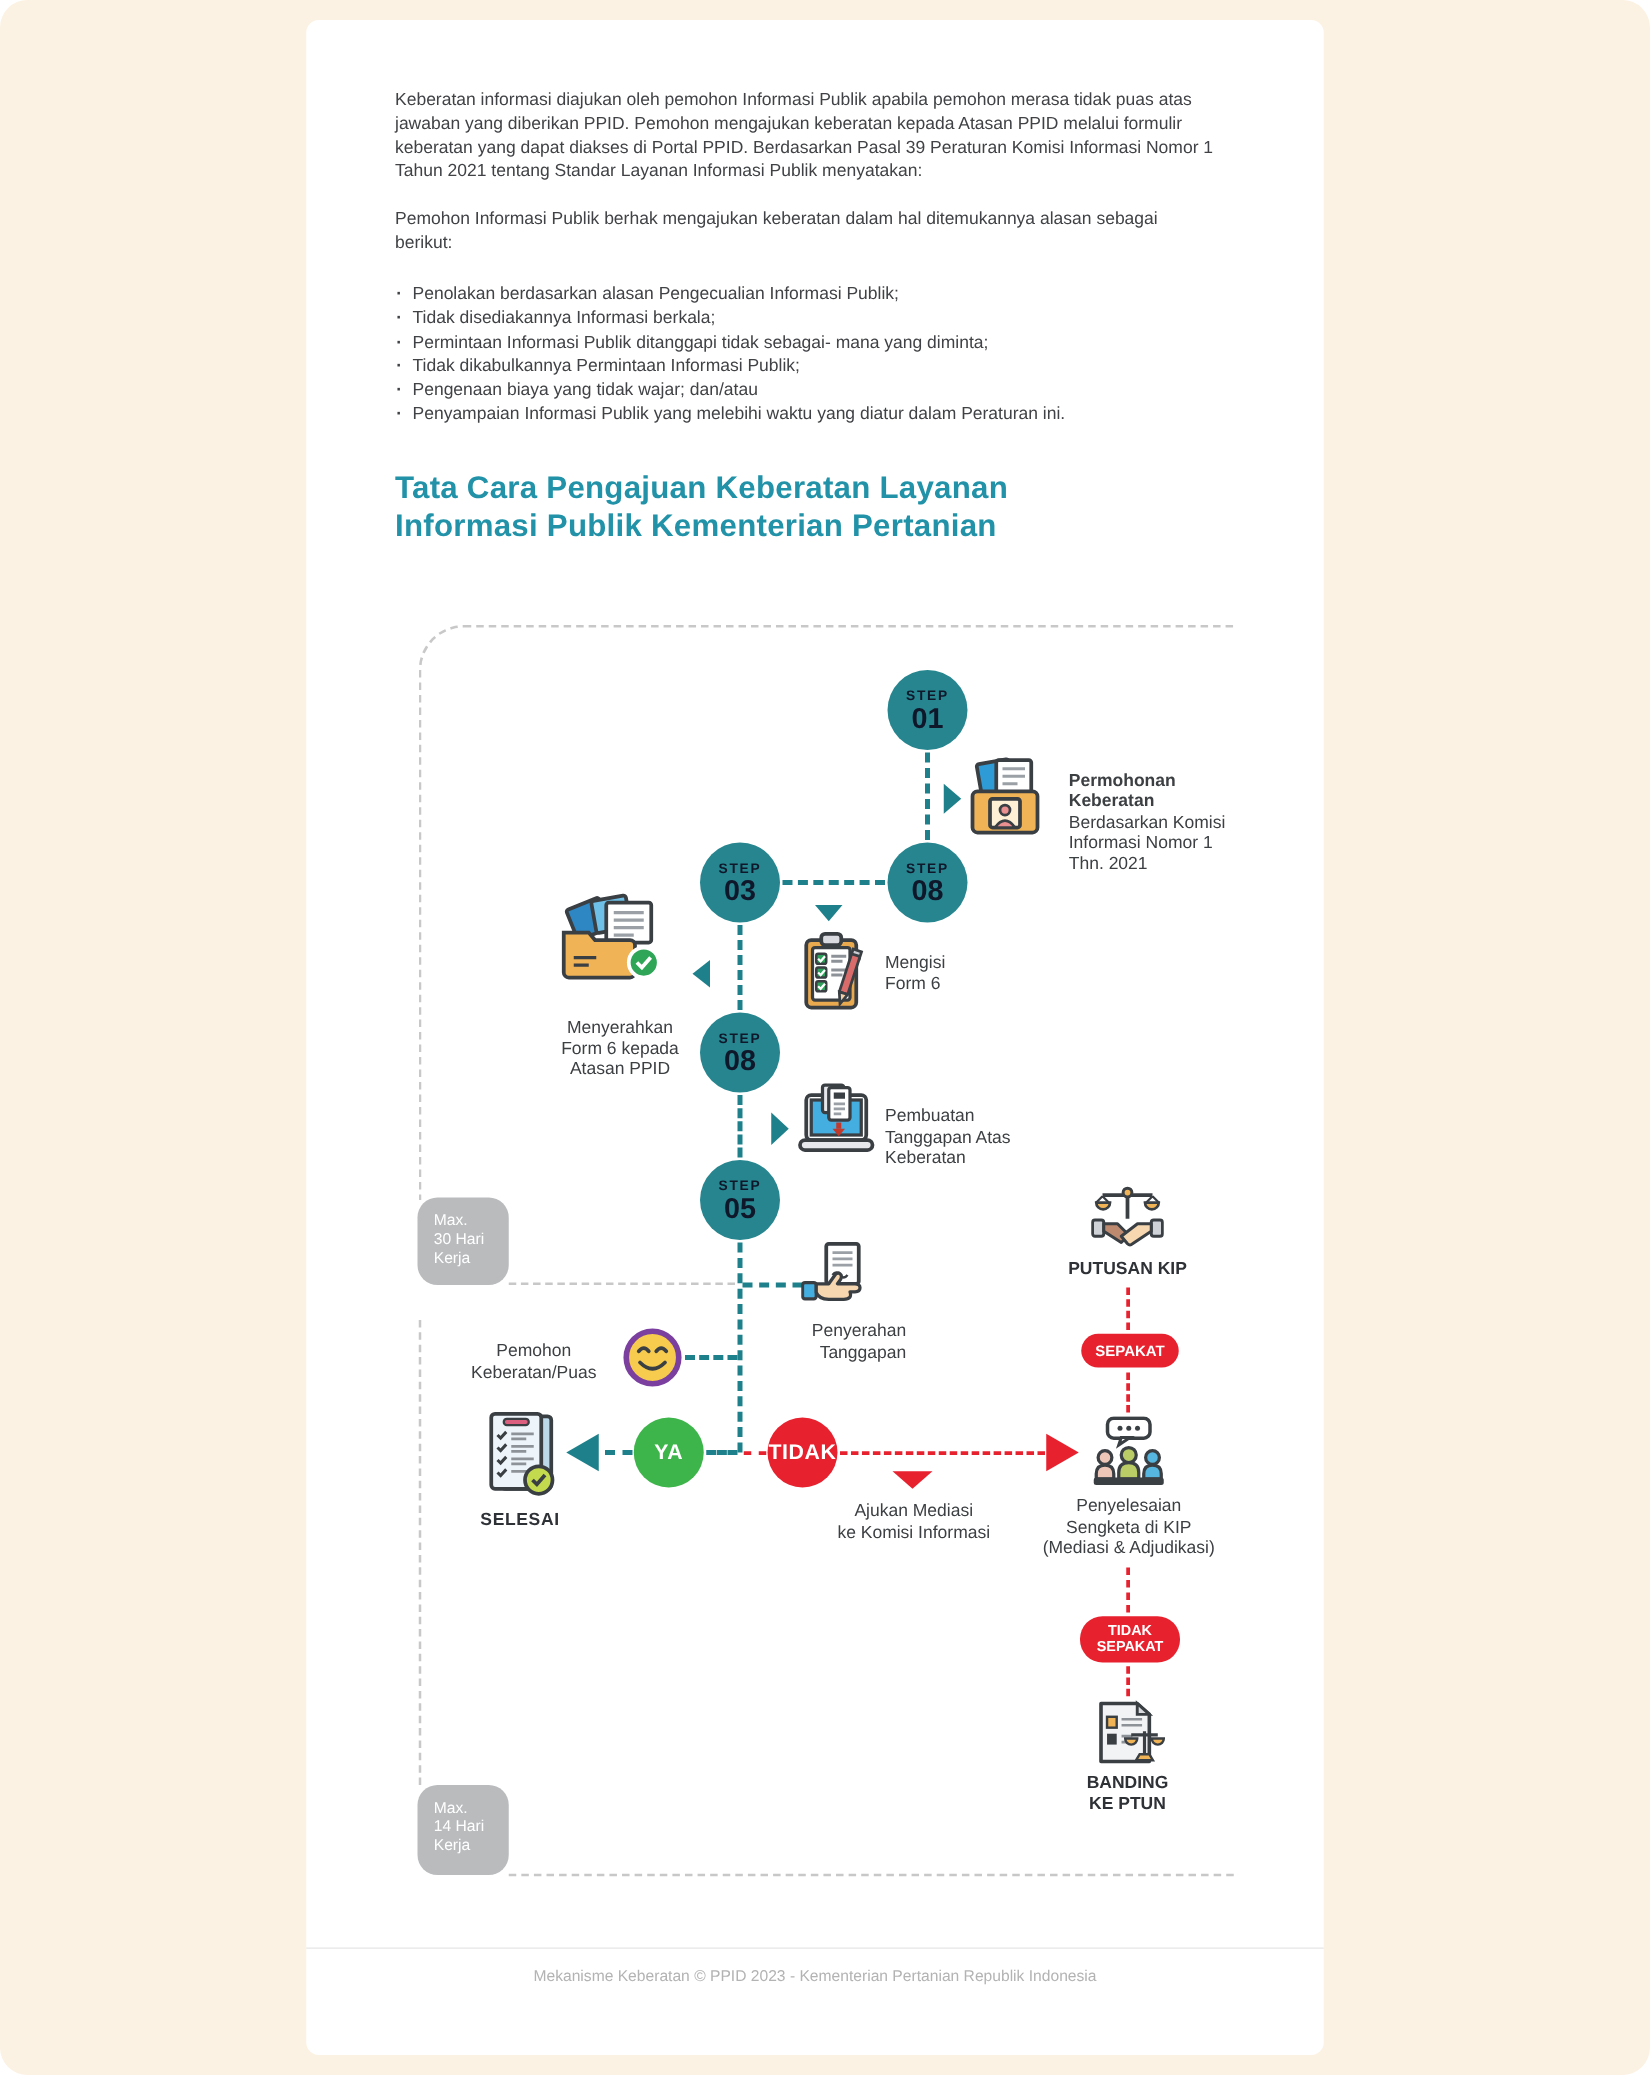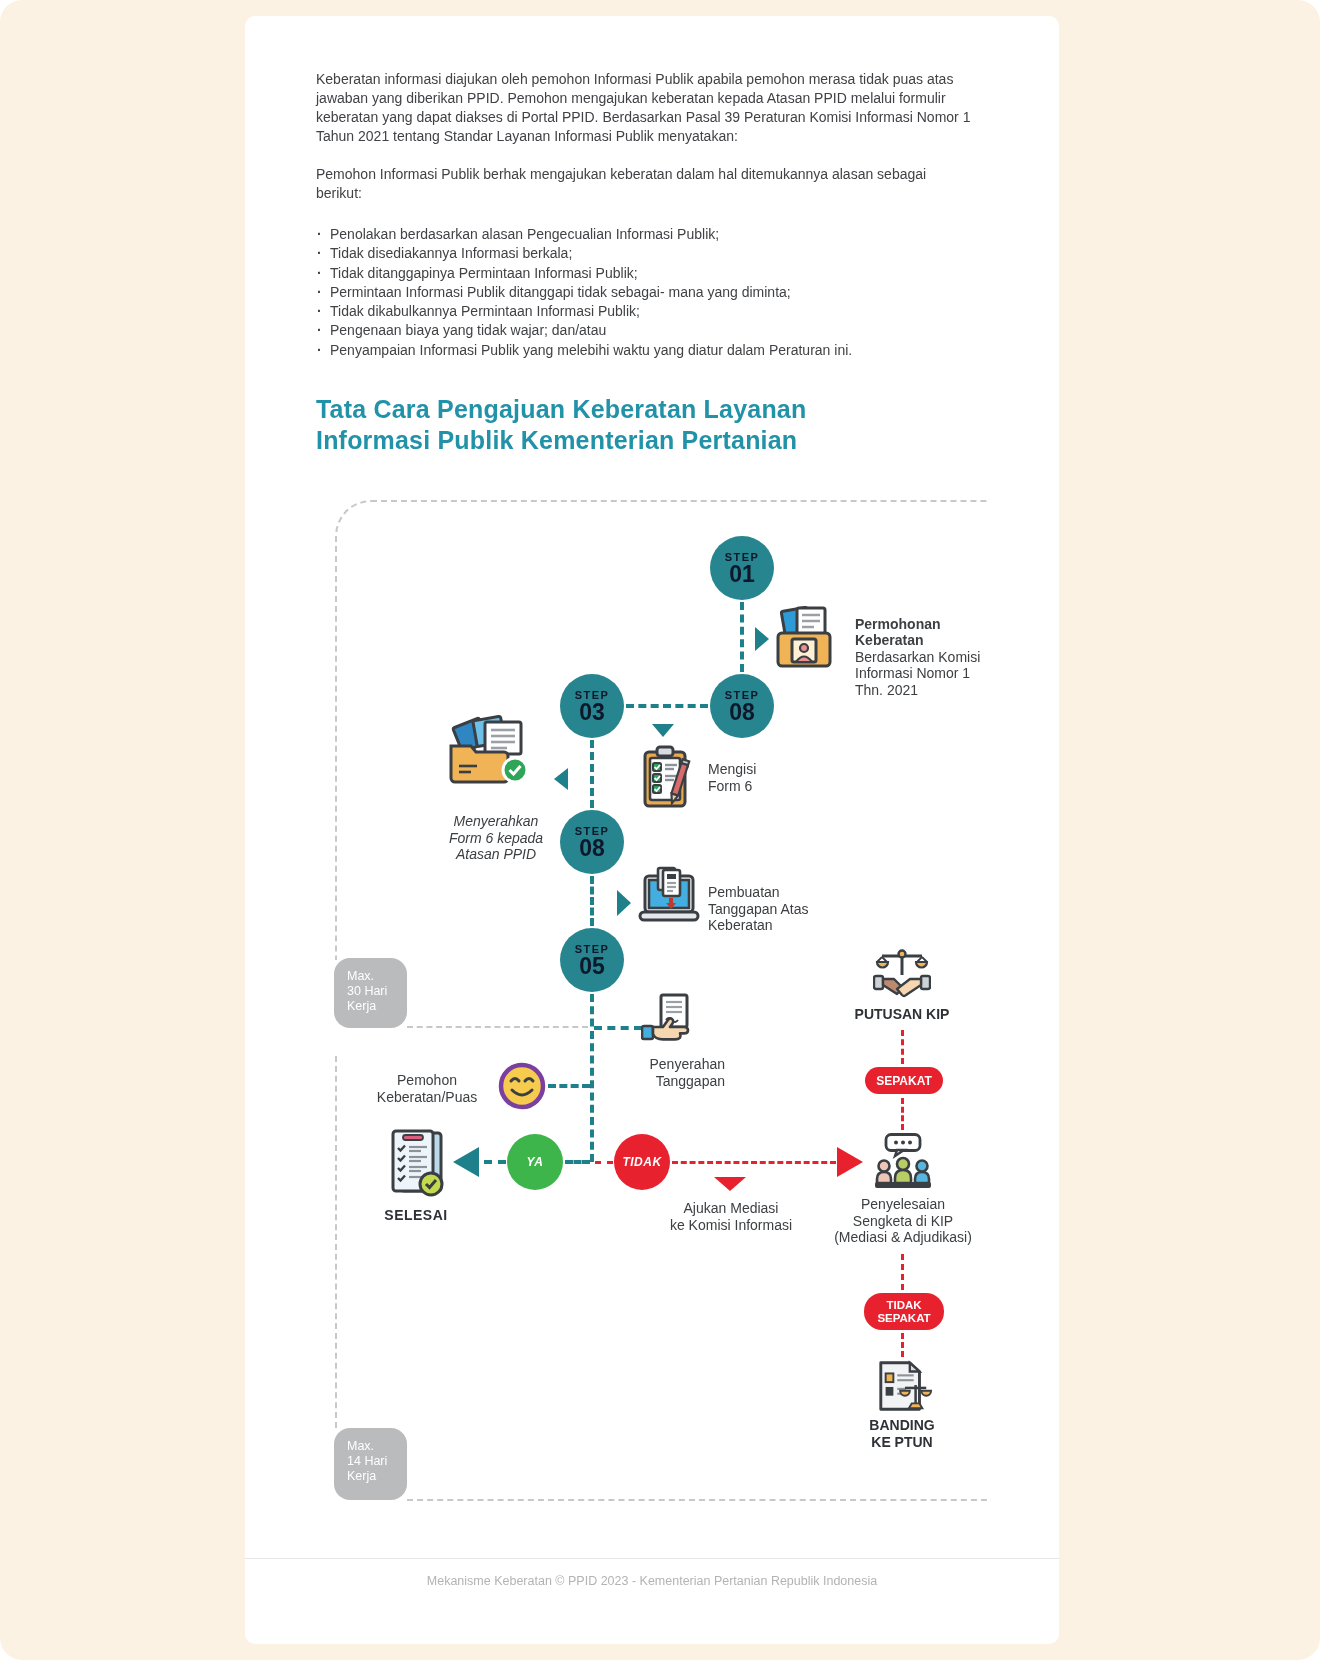--- a/index.html
+++ b/index.html
@@ -21,22 +21,22 @@
   .dash-l{position:absolute;width:0;border-left:4px dashed #1e808a;}
   .rdash-t{position:absolute;height:0;border-top:3px dashed #e8212e;}
   .rdash-l{position:absolute;width:0;border-left:3px dashed #e8212e;}
   .gdash-t{position:absolute;height:0;border-top:2px dashed #c8c8c8;}
 
   .step{position:absolute;width:64px;height:64px;border-radius:50%;background:#26858e;color:#0f172a;
         display:flex;flex-direction:column;align-items:center;justify-content:center;font-weight:bold;}
   .step .t{font-size:11px;letter-spacing:1.4px;line-height:12px;}
   .step .n{font-size:23px;line-height:22px;}
 
-  .decision{position:absolute;width:56px;height:56px;border-radius:50%;color:#fff;font-weight:bold;font-size:12px;
-            display:flex;align-items:center;justify-content:center;letter-spacing:.5px;font-style:italic;}
+  .decision{position:absolute;width:56px;height:56px;border-radius:50%;color:#fff;font-weight:bold;font-size:17px;
+            display:flex;align-items:center;justify-content:center;letter-spacing:.5px;}
   .green{background:#3eb54b;} .red{background:#e8212e;}
 
   .pill{position:absolute;background:#e8212e;color:#fff;border-radius:18px;font-weight:bold;text-align:center;
         display:flex;align-items:center;justify-content:center;white-space:pre-line;}
 
   .cap{position:absolute;color:#3d4043;font-size:14px;line-height:16.5px;white-space:pre-line;}
   .cap.c{text-align:center;}
   .blabel{position:absolute;color:#2e3136;font-weight:bold;font-size:14px;text-align:center;white-space:pre-line;line-height:17px;}
 
   .timebox{position:absolute;width:73px;background:#b9bbbd;border-radius:16px;color:#fff;font-size:12.5px;
@@ -54,21 +54,20 @@
 
 <div class="page">
 <div class="card">
 
   <div class="content">
     <p>Keberatan informasi diajukan oleh pemohon Informasi Publik apabila pemohon merasa tidak puas atas jawaban yang diberikan PPID. Pemohon mengajukan keberatan kepada Atasan PPID melalui formulir keberatan yang dapat diakses di Portal PPID. Berdasarkan Pasal 39 Peraturan Komisi Informasi Nomor 1 Tahun 2021 tentang Standar Layanan Informasi Publik menyatakan:</p>
     <p>Pemohon Informasi Publik berhak mengajukan keberatan dalam hal ditemukannya alasan sebagai berikut:</p>
     <ul class="reasons">
       <li>Penolakan berdasarkan alasan Pengecualian Informasi Publik;</li>
       <li>Tidak disediakannya Informasi berkala;</li>
-      <li>Tidak ditanggapinya Permintaan Informasi Publik;</li>
       <li>Permintaan Informasi Publik ditanggapi tidak sebagai- mana yang diminta;</li>
       <li>Tidak dikabulkannya Permintaan Informasi Publik;</li>
       <li>Pengenaan biaya yang tidak wajar; dan/atau</li>
       <li>Penyampaian Informasi Publik yang melebihi waktu yang diatur dalam Peraturan ini.</li>
     </ul>
     <h2 class="heading">Tata Cara Pengajuan Keberatan Layanan
 Informasi Publik Kementerian Pertanian</h2>
   </div>
 
   <div>
@@ -333,21 +332,21 @@
 
     <div class="cap" style="left:610px;top:583px;width:150px;">
       <b>Permohonan
 Keberatan
 </b><span>Berdasarkan Komisi
 Informasi Nomor 1
 Thn. 2021</span>
     </div>
     <div class="cap" style="left:463px;top:745px;">Mengisi
 Form 6</div>
-    <div class="cap c" style="left:186px;top:797px;width:130px;font-style:italic;">Menyerahkan
+    <div class="cap c" style="left:186px;top:797px;width:130px;">Menyerahkan
 Form 6 kepada
 Atasan PPID</div>
     <div class="cap" style="left:463px;top:868px;">Pembuatan
 Tanggapan Atas
 Keberatan</div>
     <div class="cap c" style="left:372px;top:1040px;width:108px;text-align:right;">Penyerahan
 Tanggapan</div>
     <div class="cap c" style="left:112px;top:1056px;width:140px;">Pemohon
 Keberatan/Puas</div>
     <div class="cap c" style="left:408px;top:1184px;width:156px;">Ajukan Mediasi

